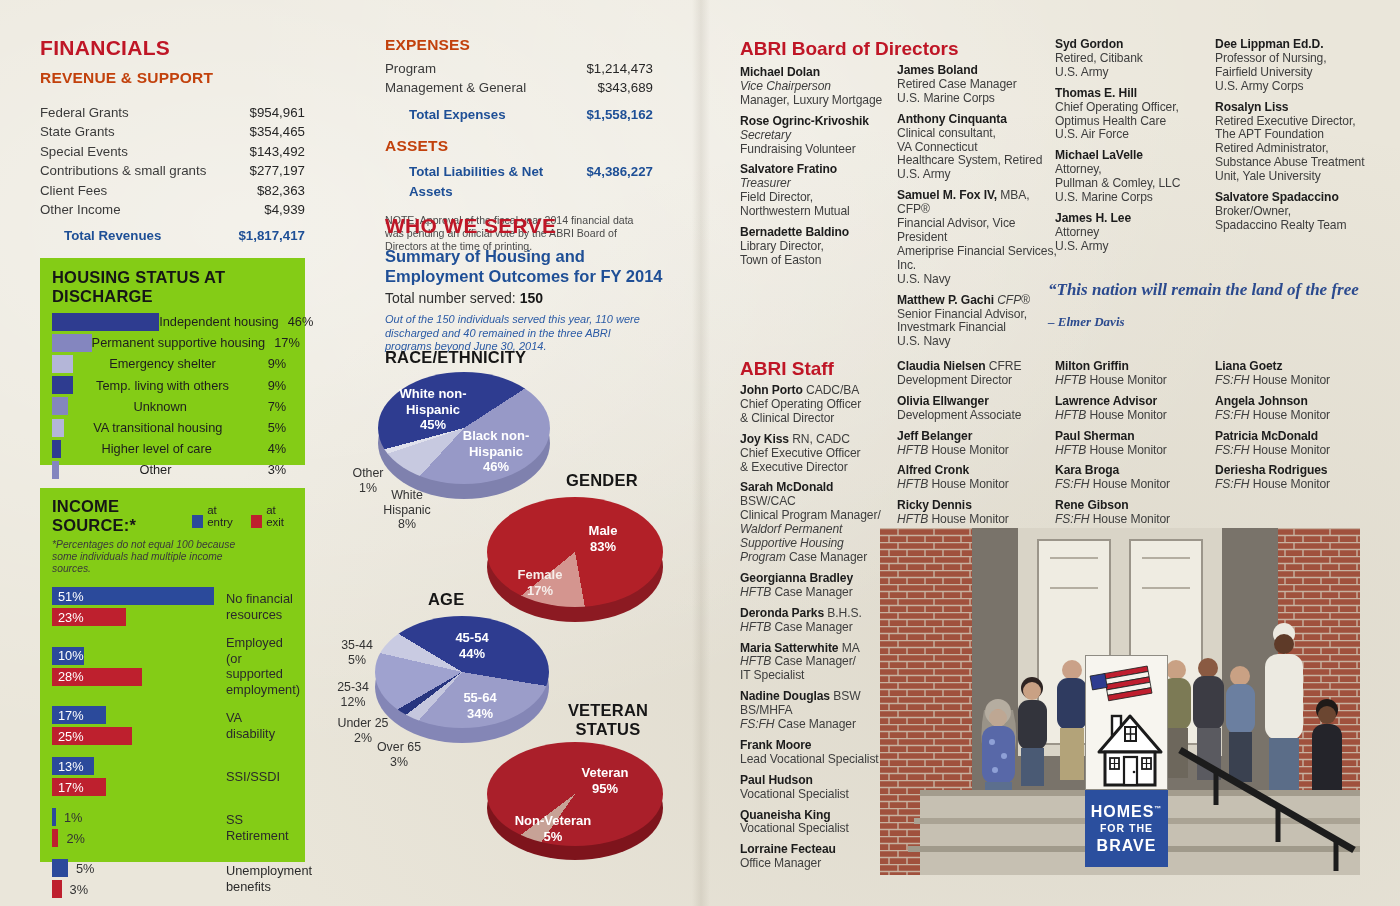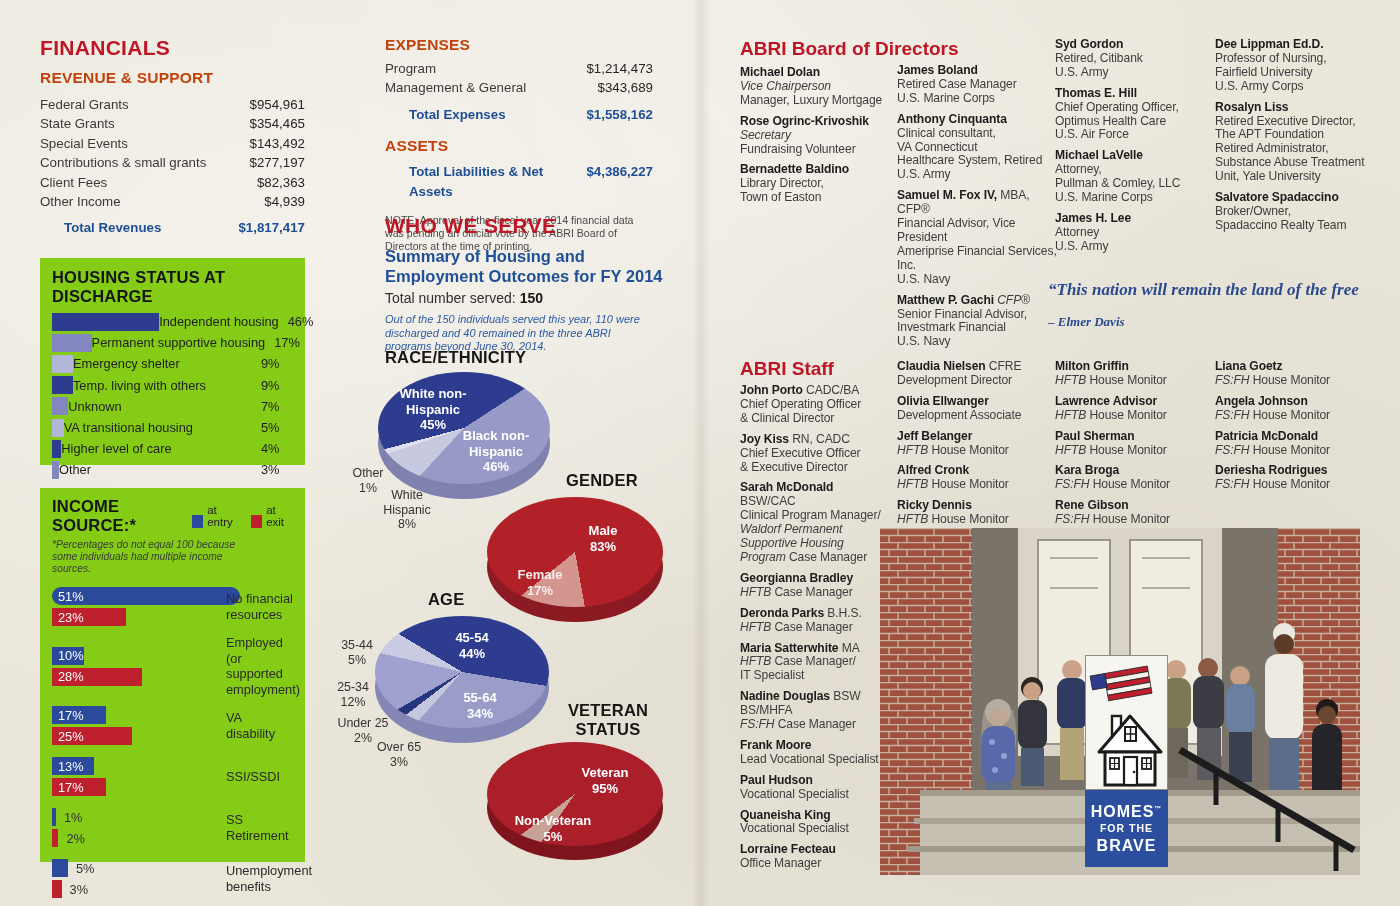--- a/index.html
+++ b/index.html
@@ -22,22 +22,22 @@
   .finrow .lab{color:#3a3a3a}
   .finrow .val{color:#262626}
   .fintotal{color:#1e4f96;font-weight:700;margin-top:7px}
   .fintotal .lab,.fintotal .val{color:#1e4f96;padding-left:24px}
   .fintotal .val{padding-left:0}
   .note{font-size:10.6px;line-height:13.2px;color:#4a4a4a;margin-top:13px}
   .panel{position:absolute;background:#84cc16}
   .panel-title{font-weight:700;color:#161616;font-size:16.5px;letter-spacing:.2px}
   .hrow{display:flex;align-items:center;height:21.2px}
   .hbar{height:18px;flex:none}
-  .hlab{flex:1;text-align:left;font-size:12.8px;color:#1e1e1e;padding-right:9px;white-space:nowrap}
-  .hpct{width:32px;text-align:left;font-size:12.8px;color:#1e1e1e}
+  .hlab{flex:1;text-align:center;font-size:12.8px;color:#1e1e1e;padding-right:9px;white-space:nowrap}
+  .hpct{width:32px;text-align:center;font-size:12.8px;color:#1e1e1e}
   .irow{display:flex;align-items:center;margin-bottom:6px}
   .ibars{width:172px;flex:none}
   .ibarrow{display:flex;align-items:center;height:18px;margin:3px 0}
   .ibar{height:18px;flex:none;display:flex;align-items:center}
   .ibar .inpct{color:#fff;font-size:12.8px;padding-left:6px}
   .outpct{color:#333;font-size:12.8px;margin-left:8px}
   .ilab{flex:1;font-size:12.8px;line-height:15.5px;color:#2a2a2a;padding-left:2px}
   .legend{display:flex;align-items:center;gap:10px;font-size:11.5px;color:#222}
   .lgitem{display:flex;align-items:flex-end}
   .lgsq{display:inline-block;width:13px;height:13px;margin-right:4px}
@@ -70,21 +70,21 @@
   .sb2{font-size:10.5px;font-weight:700;letter-spacing:1px;line-height:15px}
   .sb3{font-size:16px;font-weight:700;letter-spacing:1px;line-height:19px}
 </style>
 </head>
 <body>
 
 <div class="fold"></div>
 
 <div class="abs" style="left:40px;top:36px;width:265px">
   <div class="h-red">FINANCIALS</div>
-  <div class="h-blue" style="margin-top:9px;margin-bottom:8px">REVENUE &amp; SUPPORT</div>
+  <div class="h-blue" style="margin-top:9px;margin-bottom:16px">REVENUE &amp; SUPPORT</div>
   <div>
       <div class="finrow">
         <span class="lab">Federal Grants</span>
         <span class="val">$954,961</span>
       </div>
       <div class="finrow">
         <span class="lab">State Grants</span>
         <span class="val">$354,465</span>
       </div>
       <div class="finrow">
@@ -171,21 +171,21 @@
           <span class="lgsq" style="background: rgb(190, 32, 46);"></span>
           <span>at exit</span>
         </span>
       </div>
     </div>
     <div class="foot" style="width:200px">*Percentages do not equal 100 because some individuals had multiple income sources.</div>
     <div style="margin-top:9px">
         <div class="irow">
           <div class="ibars">
             <div class="ibarrow">
-              <div class="ibar" style="background: rgb(43, 74, 155); width: 188px; border-radius: 9px;">
+              <div class="ibar" style="background: rgb(43, 74, 155); width: 162px;">
                 <span class="inpct">51%</span>
               </div>
             </div>
             <div class="ibarrow">
               <div class="ibar" style="background: rgb(190, 32, 46); width: 73.6px;">
                 <span class="inpct">23%</span>
               </div>
             </div>
           </div>
           <div class="ilab">No financial resources</div>
@@ -386,20 +386,26 @@
 <div class="pcol" style="left:740px;top:66px;width:152px">
     <div class="person">
       <div class="p-name">Michael Dolan</div>
       <div class="p-line"><i>Vice Chairperson</i></div>
       <div class="p-line">Manager, Luxury Mortgage</div>
     </div>
     <div class="person">
       <div class="p-name">Rose Ogrinc-Krivoshik</div>
       <div class="p-line"><i>Secretary</i></div>
       <div class="p-line">Fundraising Volunteer</div>
+    </div>
+    <div class="person">
+      <div class="p-name">Salvatore Fratino</div>
+      <div class="p-line"><i>Treasurer</i></div>
+      <div class="p-line">Field Director,</div>
+      <div class="p-line">Northwestern Mutual</div>
     </div>
     <div class="person">
       <div class="p-name">Bernadette Baldino</div>
       <div class="p-line">Library Director,</div>
       <div class="p-line">Town of Easton</div>
     </div>
   </div>
 <div class="pcol" style="left:897px;top:64px;width:160px">
     <div class="person">
       <div class="p-name">James Boland</div>

